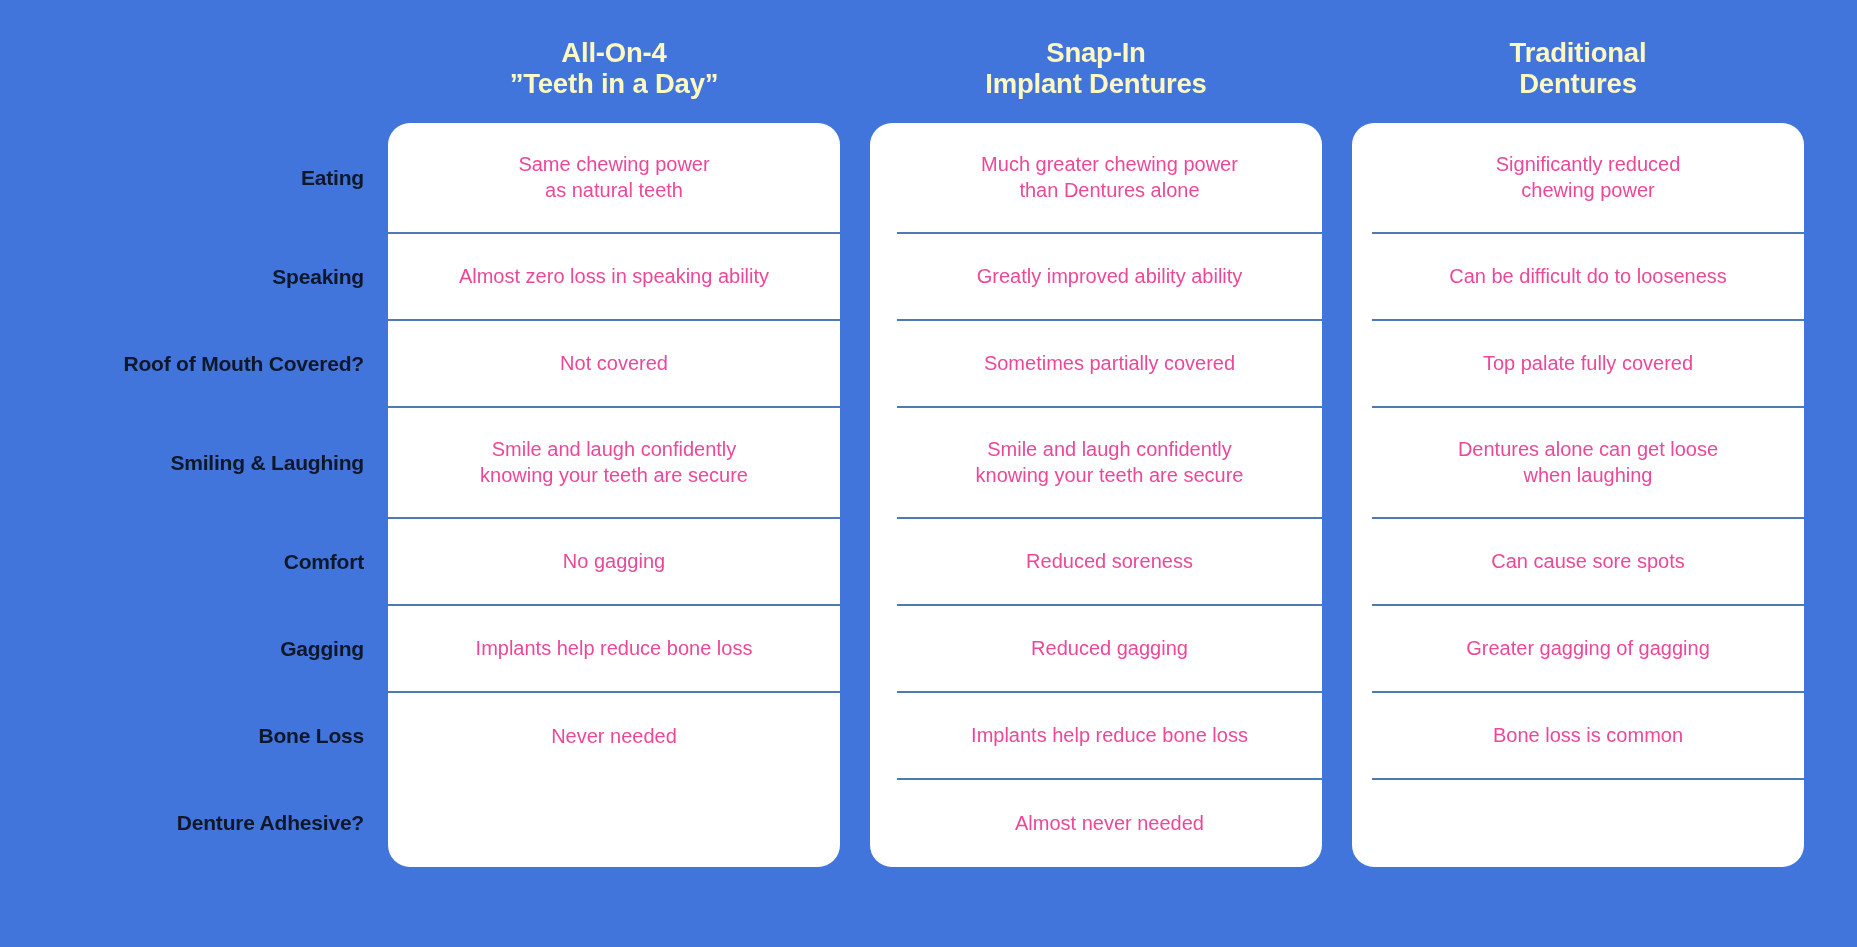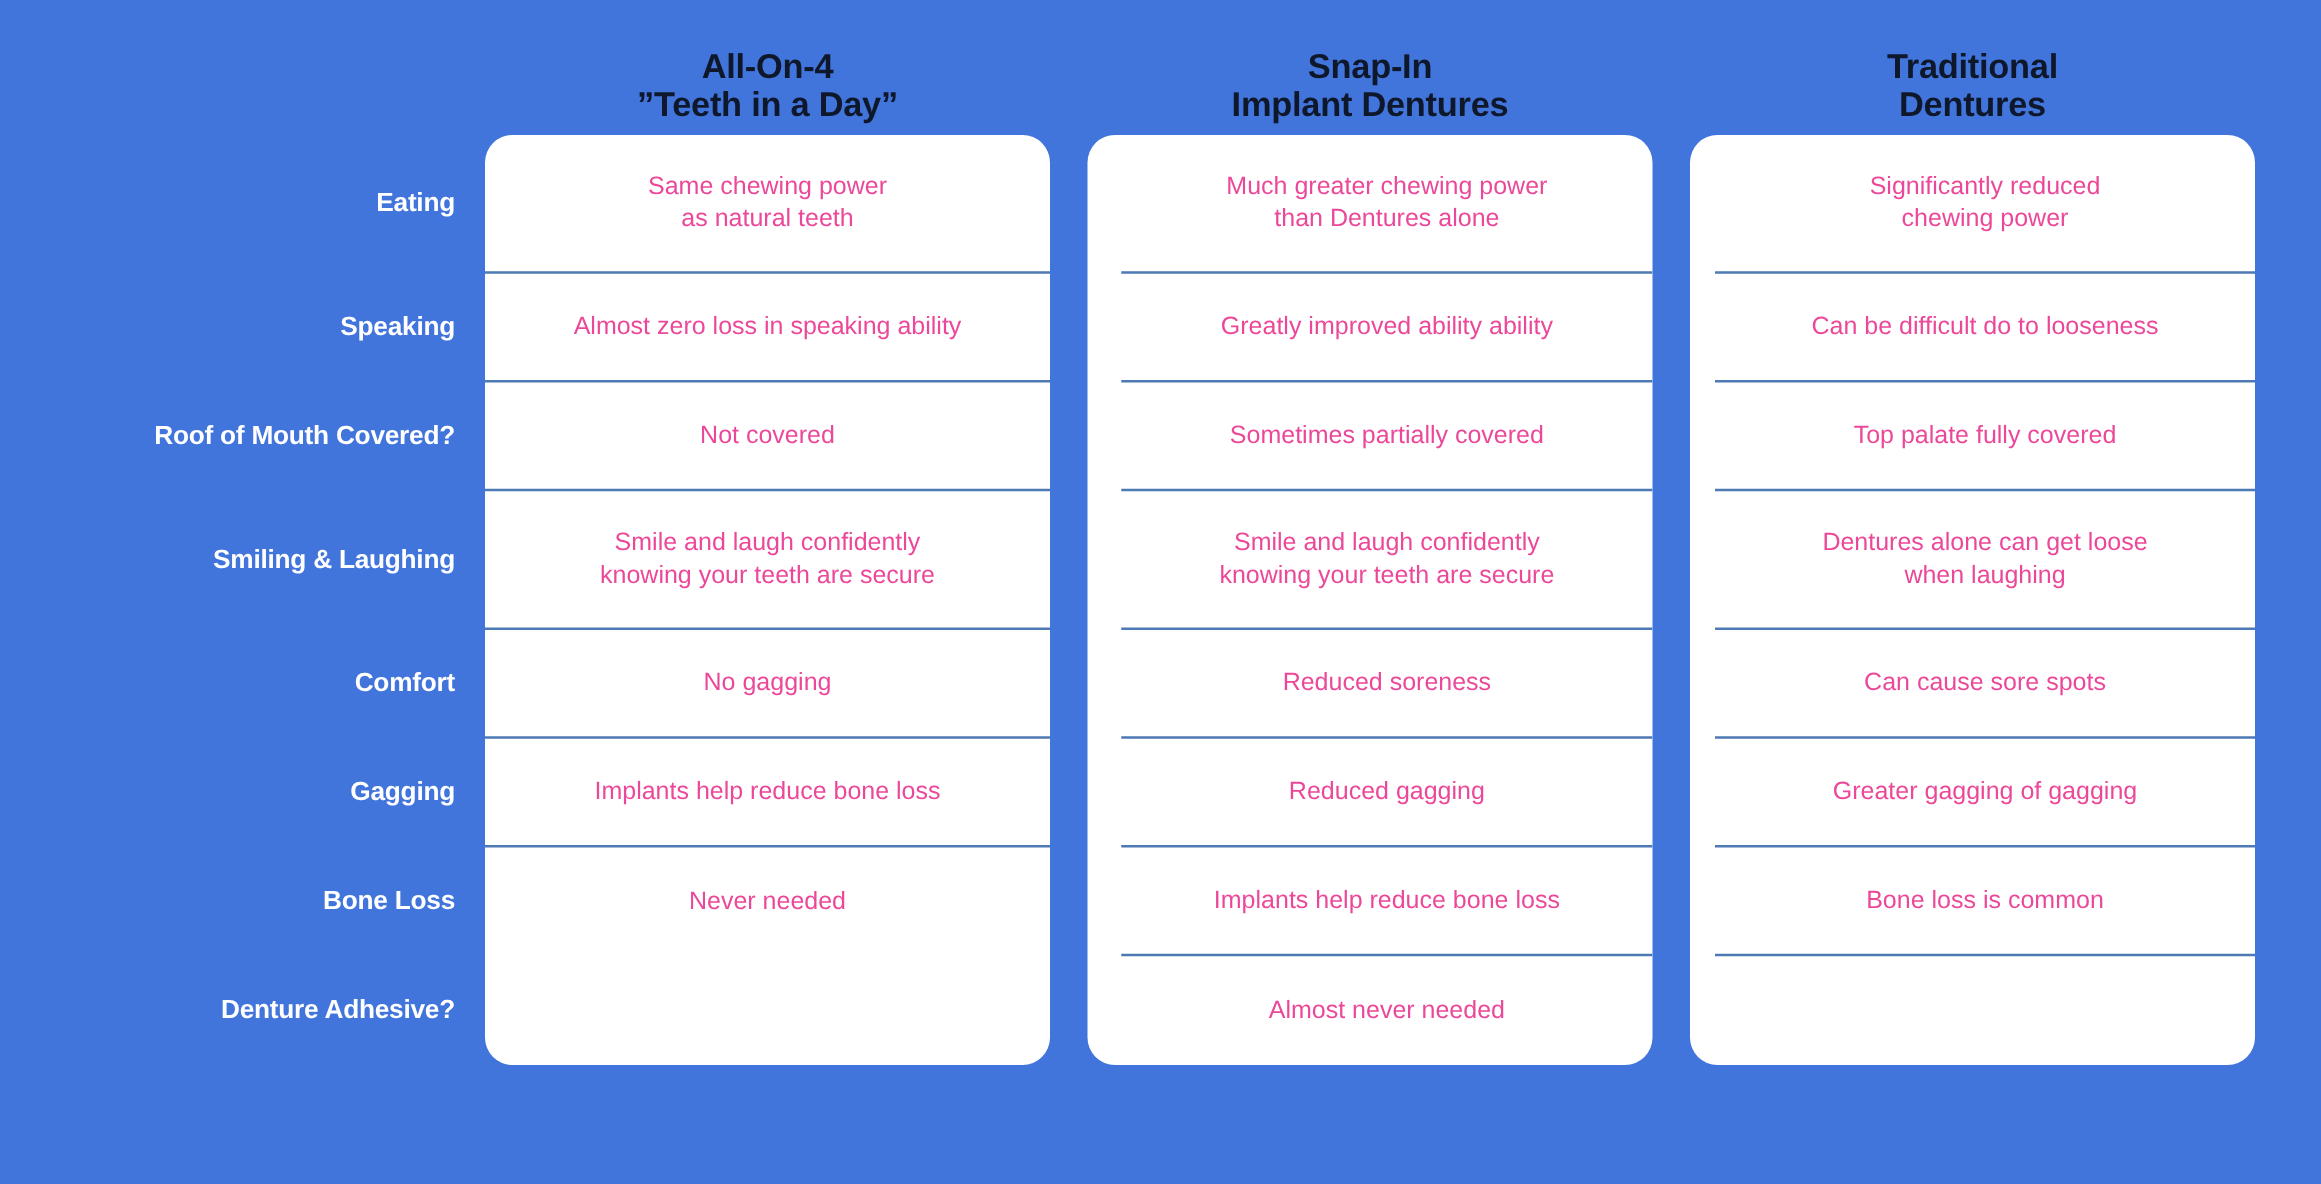--- a/index.html
+++ b/index.html
@@ -29,40 +29,40 @@
     width: 1857px;
     display: grid;
     grid-template-columns: 388px 452px 30px 452px 30px 452px;
     grid-template-rows: auto;
   }
 
   
   .hdr-spacer { }
 
   .col-header {
-    color: #0f172a;
+    color: #fef9c3;
     font-size: 27.5px;
     font-weight: bold;
     line-height: 1.14;
     text-align: center;
     letter-spacing: -0.2px;
-    padding-bottom: 8px;
+    padding-bottom: 23px;
     align-self: end;
     white-space: pre-line;
   }
 
   
   .labels {
     grid-column: 1;
     grid-row: 2;
     display: flex;
     flex-direction: column;
   }
   .row-label {
-    color: #ffffff;
+    color: #0f172a;
     font-size: 21px;
     font-weight: bold;
     text-align: right;
     padding-right: 24px;
     letter-spacing: -0.2px;
     display: flex;
     align-items: center;
     justify-content: flex-end;
     box-sizing: border-box;
   }

